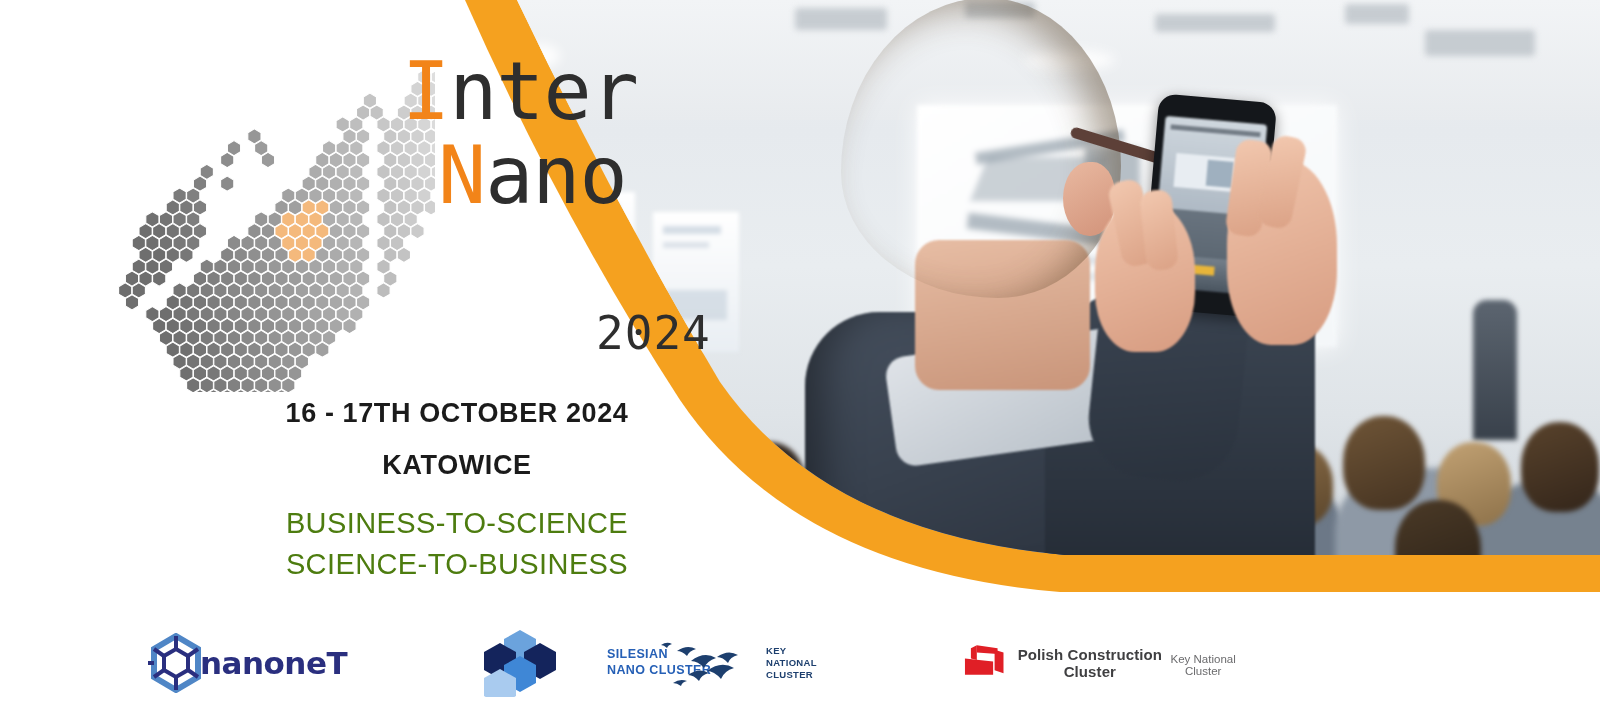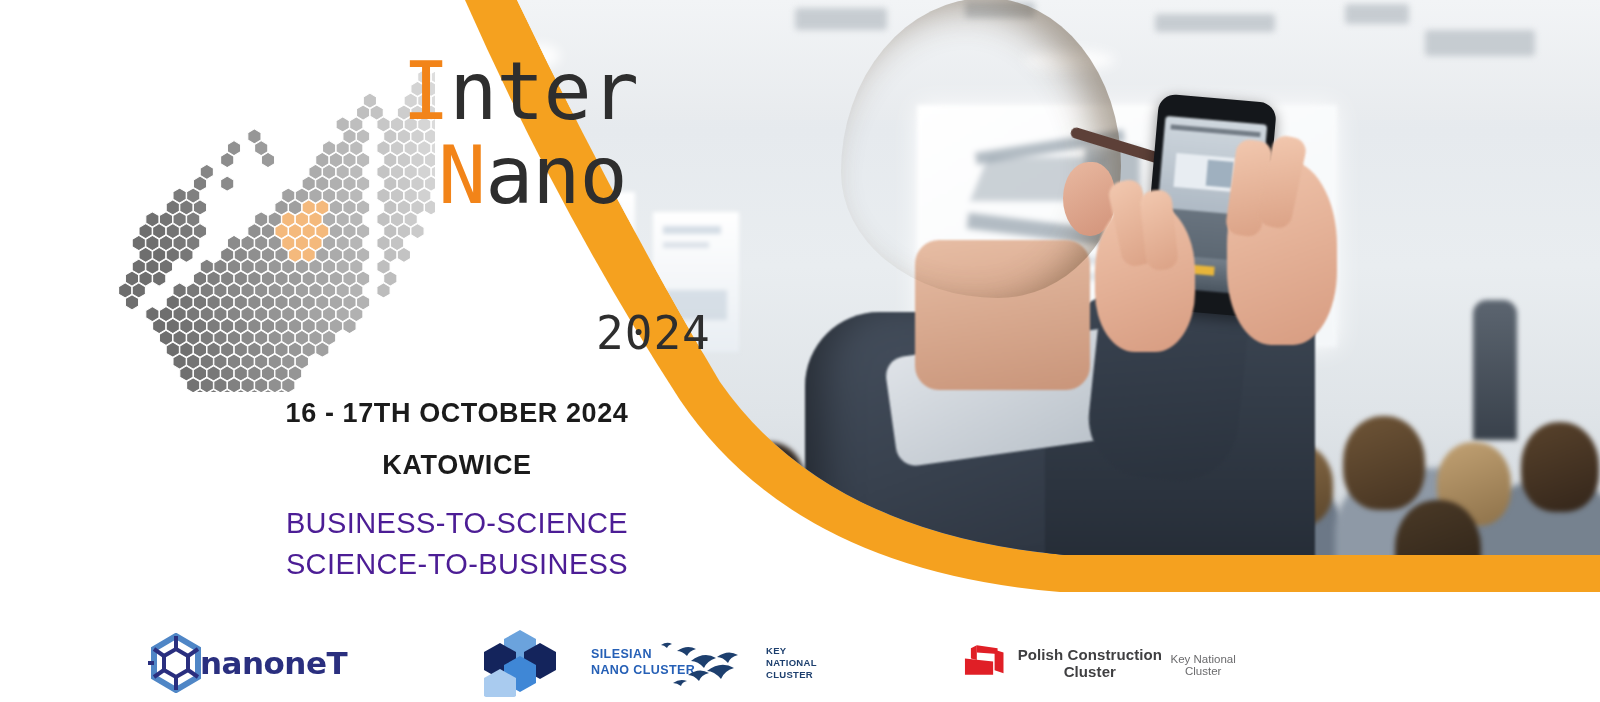--- a/index.html
+++ b/index.html
@@ -150,41 +150,41 @@
   
   #details{ position:absolute; left:17px; top:398px; width:880px; text-align:center; }
   #date-line{
     font-size:27px; font-weight:bold; color:#1b1b1b; letter-spacing:.6px;
   }
   #city-line{
     margin-top:21px; font-size:27px; font-weight:bold; color:#1b1b1b; letter-spacing:.6px;
   }
   #tagline{ margin-top:22px; }
   .tag-row{
-    font-size:29px; color:#4c1d95; letter-spacing:.4px; line-height:1.42;
+    font-size:29px; color:#4d7c0f; letter-spacing:.4px; line-height:1.42;
   }
 
   
   #logo-bar{
     position:absolute; left:0; top:592px; width:1600px; height:110px; background:#ffffff;
   }
   .logo-slot{ position:absolute; top:16px; height:110px; display:flex; align-items:center; }
 
   
   #logo-nanonet{ left:148px; width:240px; }
   .nn-hex{ position:relative; width:56px; height:60px; flex:0 0 auto; }
   .nn-word{
     font-family:"DejaVu Sans", sans-serif; font-weight:bold; font-size:31px;
     color:#2a2f7f; letter-spacing:-.5px; margin-left:-4px;
   }
 
   
   #logo-silesian{ left:482px; width:230px; }
   .sil-hexes{ position:relative; width:105px; height:68px; flex:0 0 auto; }
-  .sil-text{ margin-left:4px; line-height:1.25; }
+  .sil-text{ margin-left:20px; line-height:1.25; }
   .sil-text div{ font-size:12.5px; font-weight:bold; color:#2660b6; letter-spacing:.4px; }
 
   
   #logo-knc{ left:655px; width:210px; }
   .knc-birds{ position:relative; width:105px; height:56px; flex:0 0 auto; }
   .knc-text{ margin-left:6px; line-height:1.25; }
   .knc-text div{ font-size:9.5px; font-weight:bold; color:#1d3f6e; letter-spacing:.3px; }
 
   
   #logo-pcc{ left:962px; width:280px; flex-direction:row; justify-content:center; }

